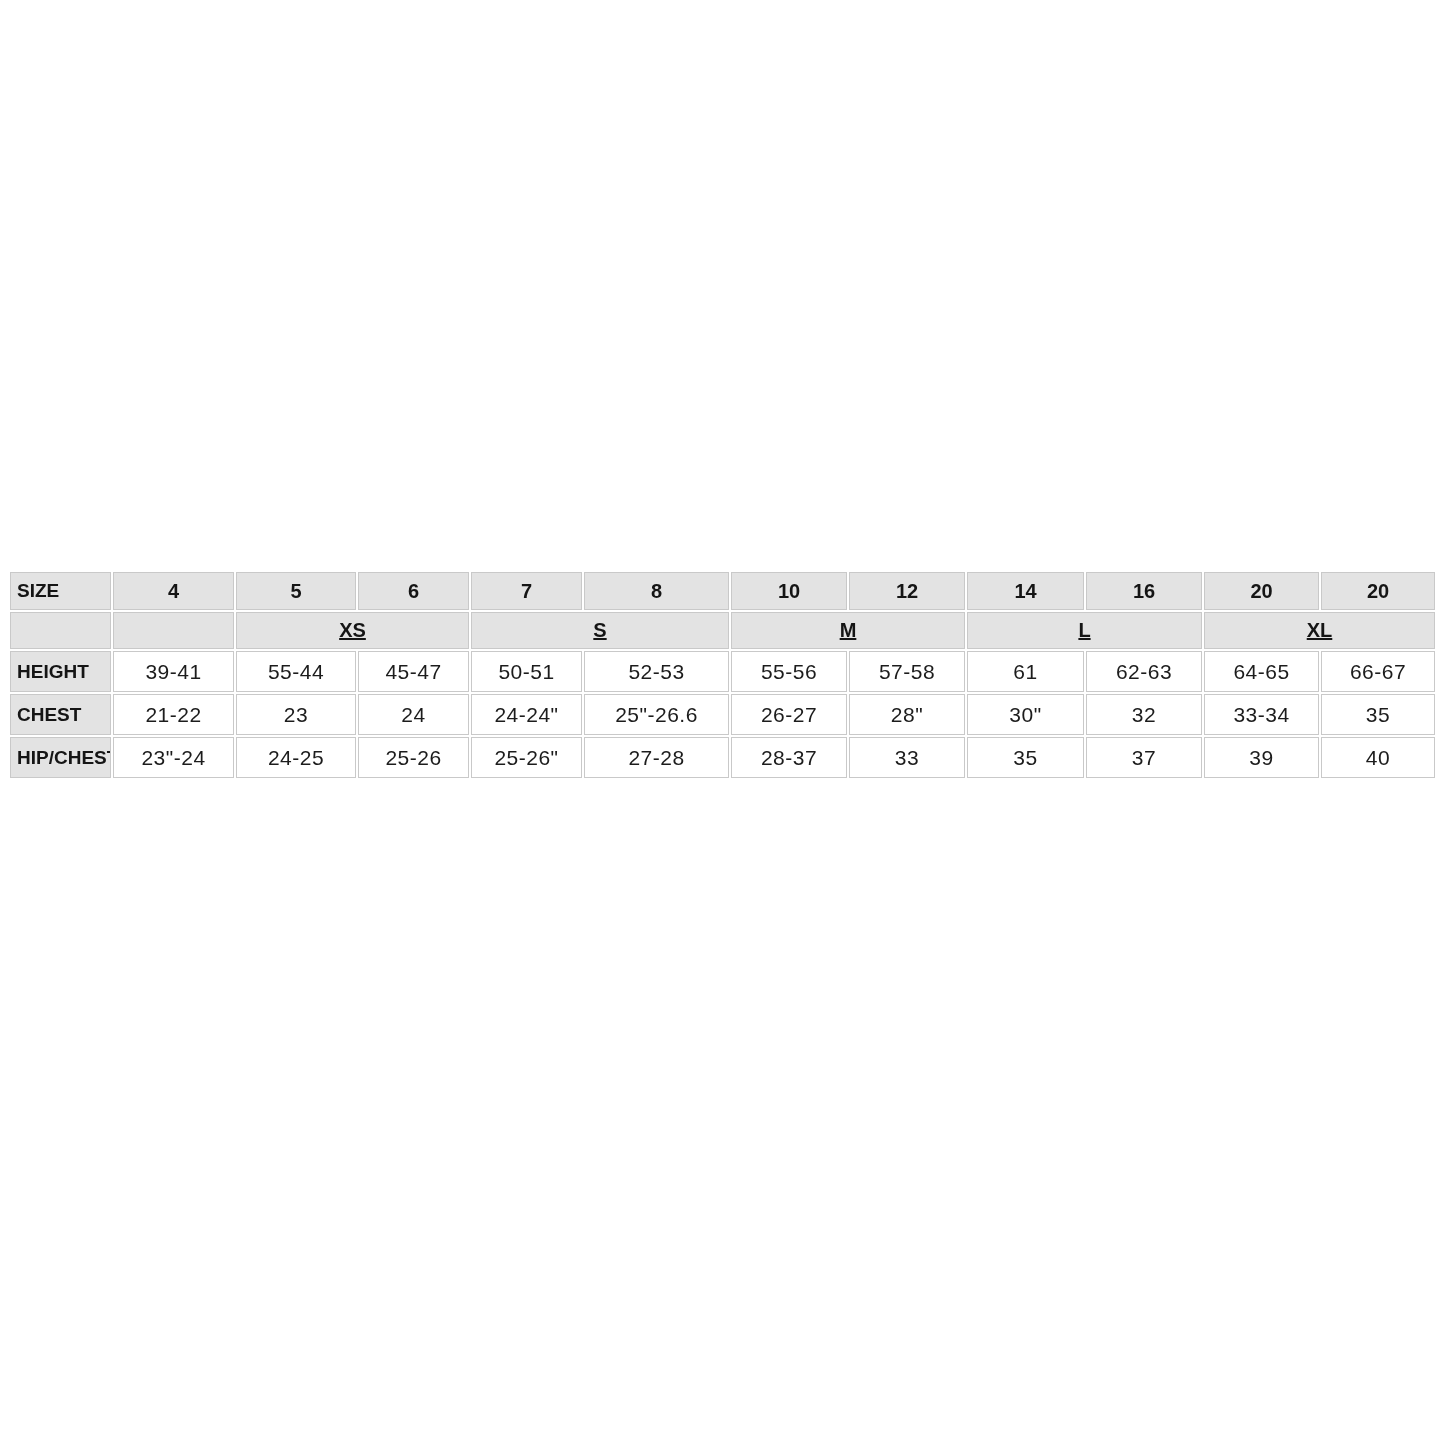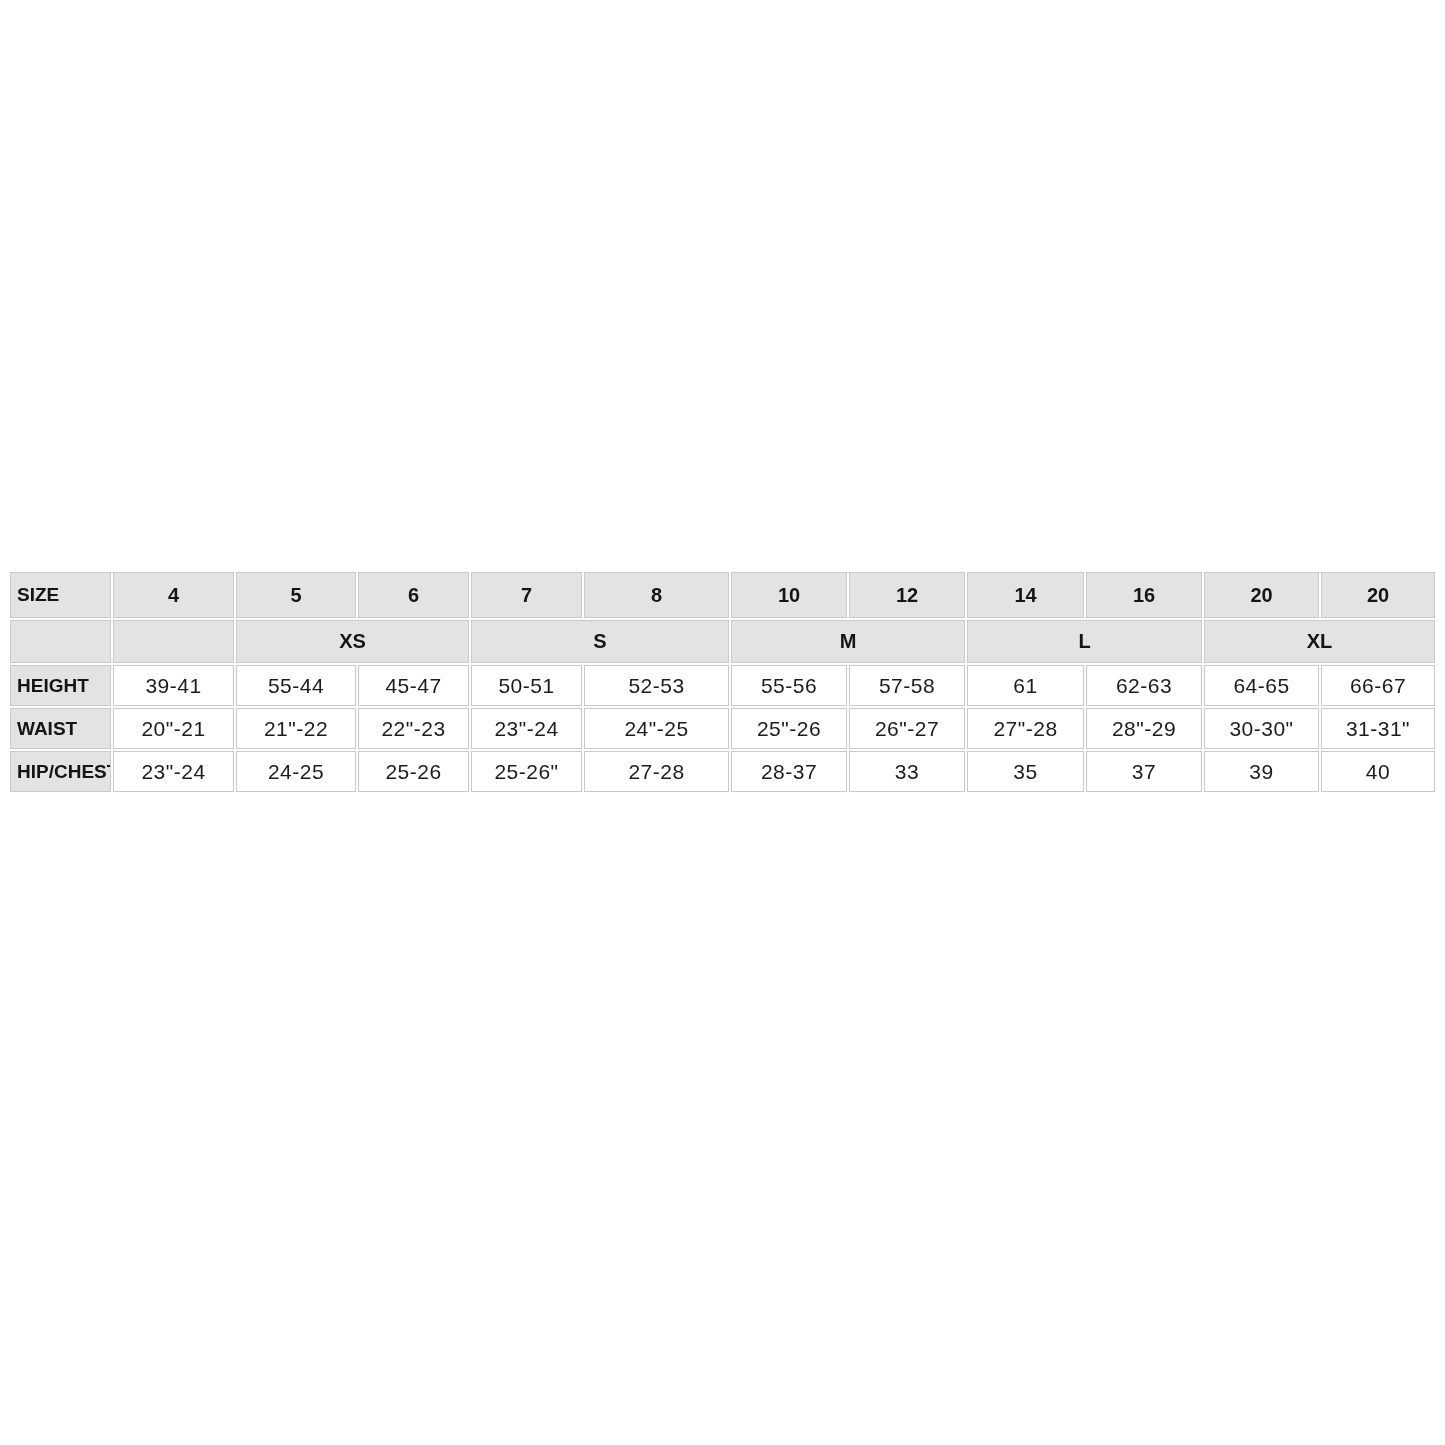--- a/index.html
+++ b/index.html
@@ -43,22 +43,22 @@
   }
   
   .cell-data {
     background: #ffffff;
     color: #1c1c1c;
     font-weight: normal;
     text-align: center;
     font-size: 21px;
     letter-spacing: 0.5px;
   }
-  .row-size th { height: 46px; margin-top: 24px; }
-  .row-groups td { height: 43px; }
+  .row-size th { height: 38px; margin-top: 24px; }
+  .row-groups td { height: 37px; text-decoration: underline; }
   .row-data th, .row-data td { height: 41px; }
 
   th.lbl {
     text-align: left;
     padding-left: 6px;
     font-size: 19px;
   }
   th.num {
     text-align: center;
     font-size: 20px;
@@ -123,35 +123,35 @@
         <td class="cell-data">50-51</td>
         <td class="cell-data">52-53</td>
         <td class="cell-data">55-56</td>
         <td class="cell-data">57-58</td>
         <td class="cell-data">61</td>
         <td class="cell-data">62-63</td>
         <td class="cell-data">64-65</td>
         <td class="cell-data">66-67</td>
       </tr>
 
+      <tr class="row-data">
+        <th class="cell-gray lbl">CHEST</th>
+        <td class="cell-data">21-22</td>
+        <td class="cell-data">23</td>
+        <td class="cell-data">24</td>
+        <td class="cell-data">24-24"</td>
+        <td class="cell-data">25"-26.6</td>
+        <td class="cell-data">26-27</td>
+        <td class="cell-data">28"</td>
+        <td class="cell-data">30"</td>
+        <td class="cell-data">32</td>
+        <td class="cell-data">33-34</td>
+        <td class="cell-data">35</td>
+      </tr>
 
-      <tr class="row-data">
-        <th class="cell-gray lbl">WAIST</th>
-        <td class="cell-data">20"-21</td>
-        <td class="cell-data">21"-22</td>
-        <td class="cell-data">22"-23</td>
-        <td class="cell-data">23"-24</td>
-        <td class="cell-data">24"-25</td>
-        <td class="cell-data">25"-26</td>
-        <td class="cell-data">26"-27</td>
-        <td class="cell-data">27"-28</td>
-        <td class="cell-data">28"-29</td>
-        <td class="cell-data">30-30"</td>
-        <td class="cell-data">31-31"</td>
-      </tr>
 
       <tr class="row-data">
         <th class="cell-gray lbl">HIP/CHEST</th>
         <td class="cell-data">23"-24</td>
         <td class="cell-data">24-25</td>
         <td class="cell-data">25-26</td>
         <td class="cell-data">25-26"</td>
         <td class="cell-data">27-28</td>
         <td class="cell-data">28-37</td>
         <td class="cell-data">33</td>

